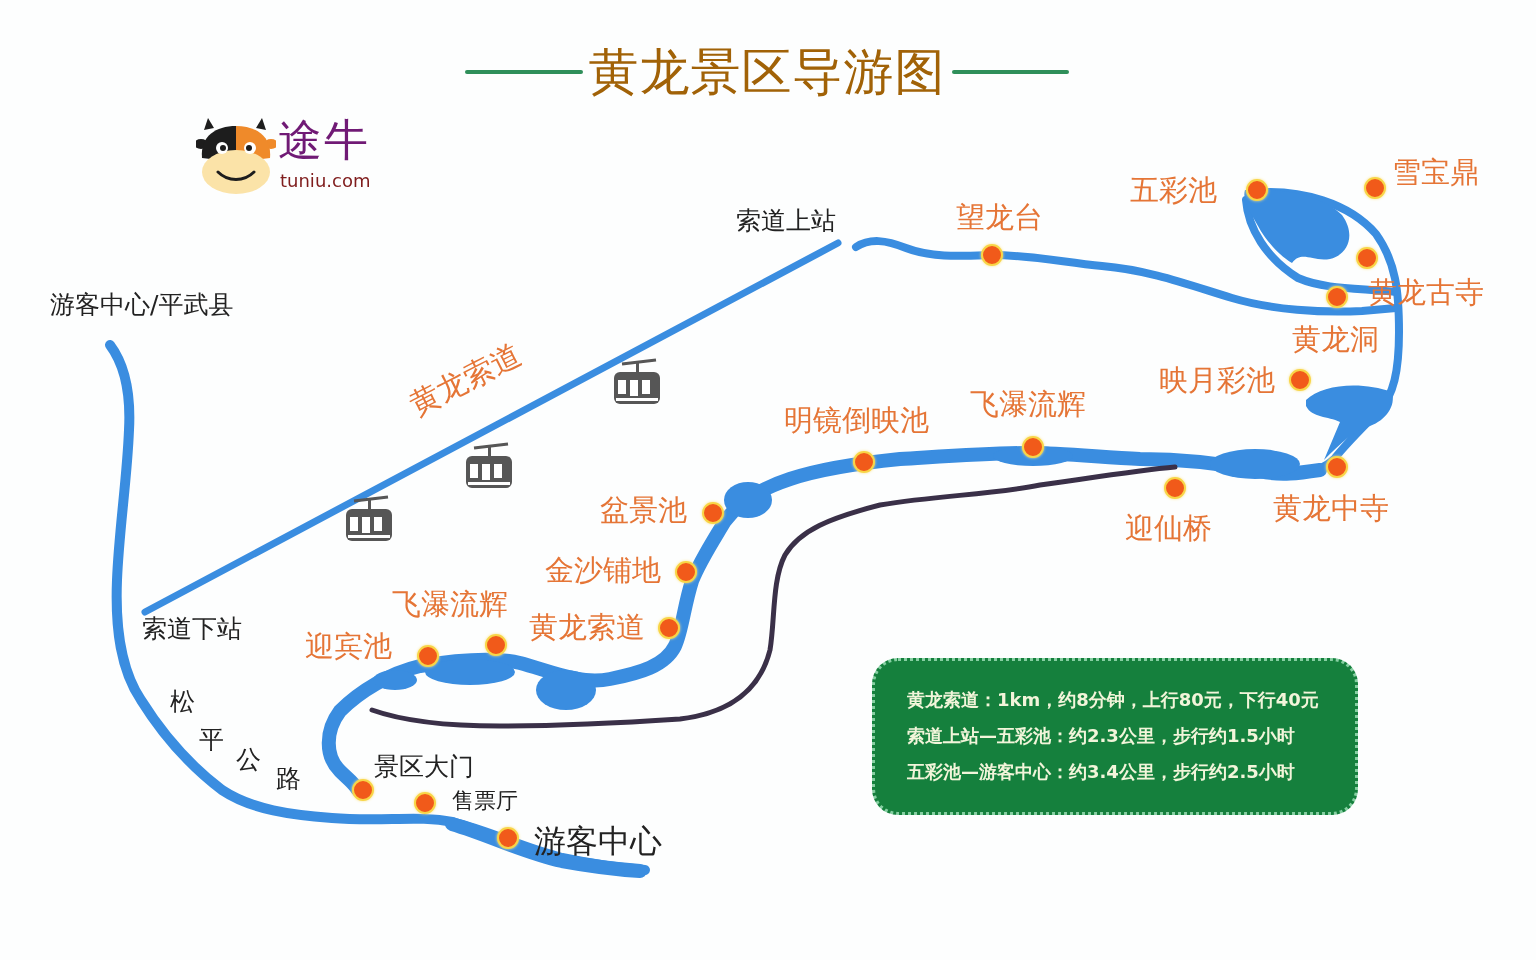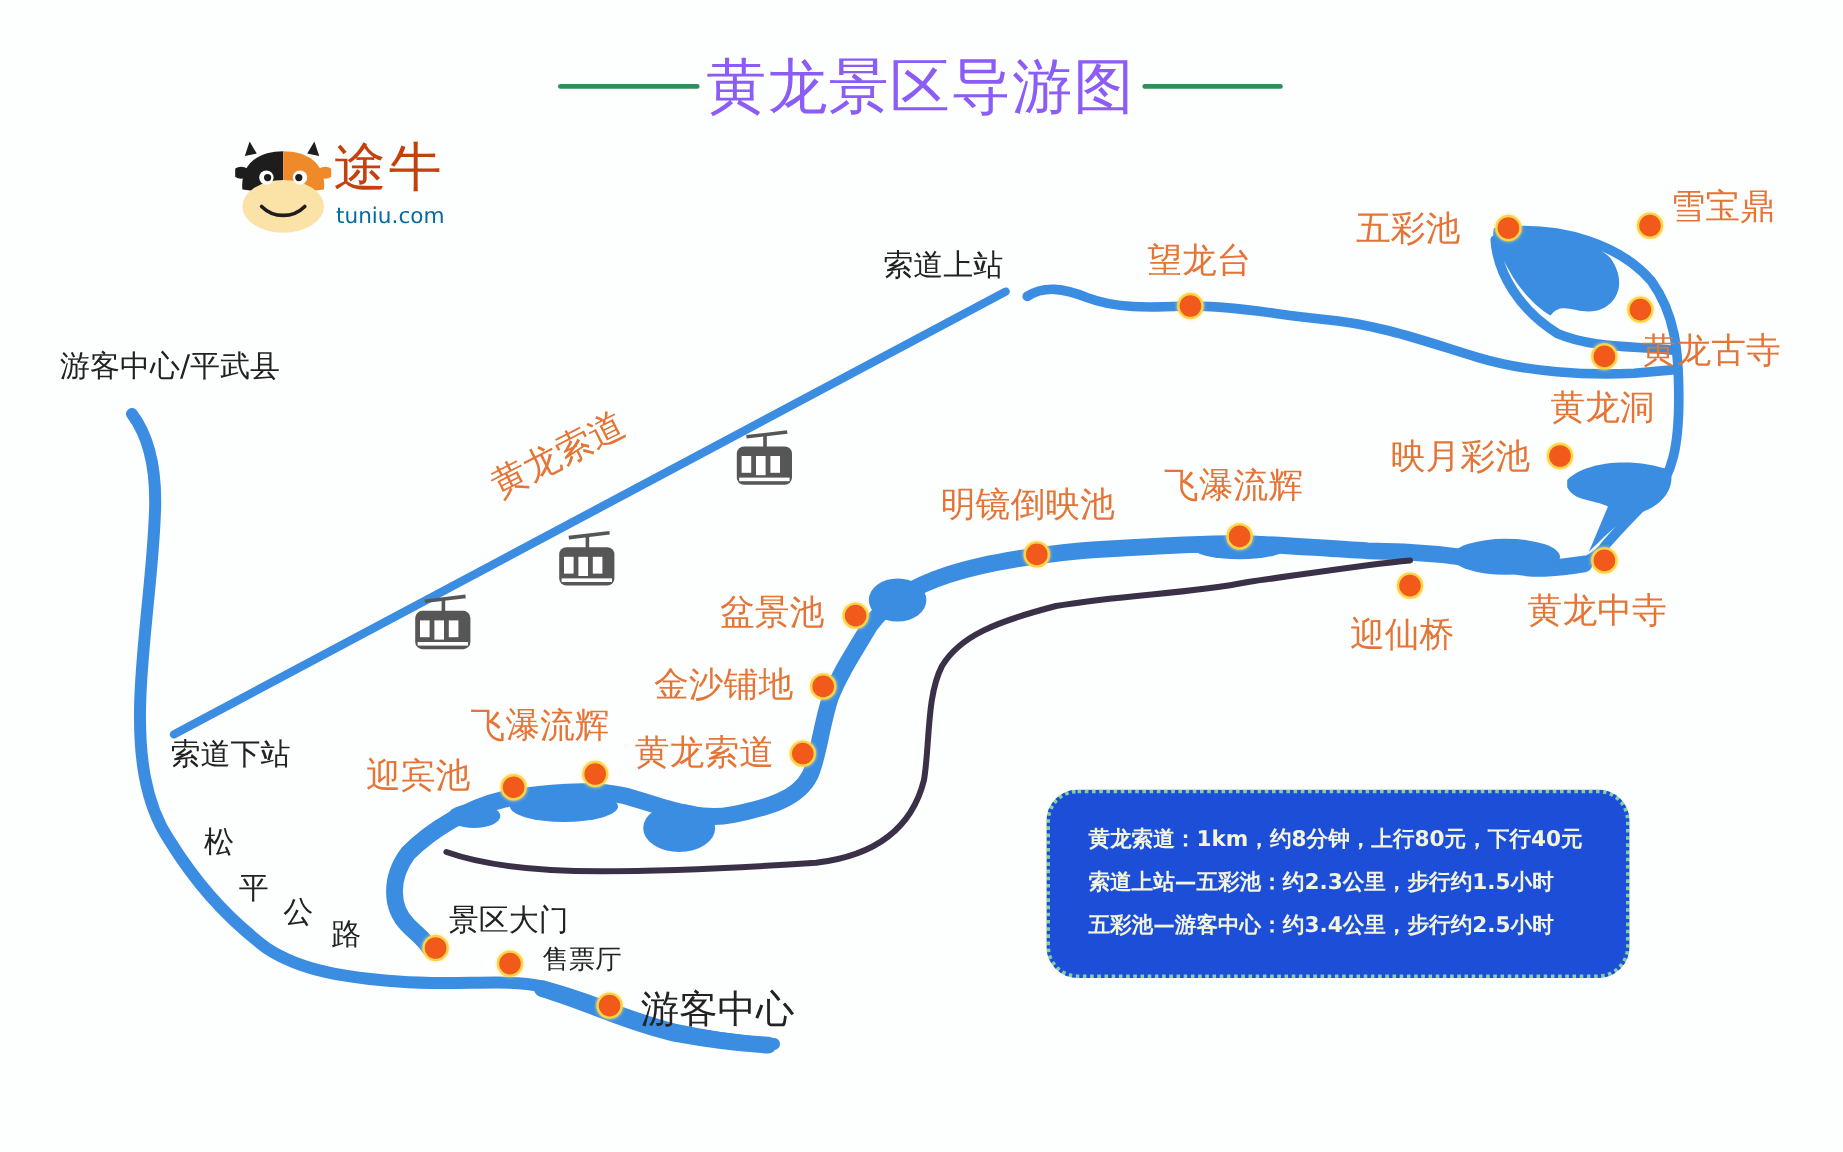--- a/index.html
+++ b/index.html
@@ -3,35 +3,35 @@
 <meta charset="utf-8">
 <style>
   html, body { margin:0; padding:0; background:#ffffff; }
   body { width:1536px; height:960px; overflow:hidden; position:relative;
          font-family:"DejaVu Sans", "Liberation Sans", sans-serif; }
   #map { position:absolute; left:0; top:0; width:1536px; height:960px; background:#fdfefe; }
   #map svg.layer { position:absolute; left:0; top:0; }
   .title-wrap { position:absolute; left:465px; top:40px; width:604px; height:64px;
                 display:flex; align-items:center; justify-content:center; }
   .title-line { height:4px; background:#2f8f5a; flex:1; border-radius:2px; }
-  .title-text { color:#8b5cf6; font-size:50px; line-height:64px; padding:0 6px; letter-spacing:1px; white-space:nowrap; }
+  .title-text { color:#a16207; font-size:50px; line-height:64px; padding:0 6px; letter-spacing:1px; white-space:nowrap; }
   .lbl { position:absolute; white-space:nowrap; line-height:1; }
   .spot { color:#e57536; font-size:29px; }
   .place { color:#222; font-size:25px; }
   .road-char { color:#222; font-size:25px; }
   .dot { position:absolute; width:22px; height:22px; border-radius:50%;
          background:#f15a1a; border:2px solid #f8d547; box-sizing:border-box;
          box-shadow:0 0 3px #fbe38a; margin-left:-11px; margin-top:-11px; }
   .cable-label { position:absolute; left:412px; top:392px; color:#e57536; font-size:30px;
                  transform:rotate(-27deg); transform-origin:left center; white-space:nowrap; line-height:1; }
   .logo { position:absolute; left:196px; top:116px; width:190px; height:82px; }
-  .logo-cn { position:absolute; left:82px; top:2px; font-size:44px; color:#c2410c; line-height:1; letter-spacing:2px; }
-  .logo-url { position:absolute; left:84px; top:56px; font-size:18px; color:#0369a1; line-height:1; }
+  .logo-cn { position:absolute; left:82px; top:2px; font-size:44px; color:#701a75; line-height:1; letter-spacing:2px; }
+  .logo-url { position:absolute; left:84px; top:56px; font-size:18px; color:#7f1d1d; line-height:1; }
   .info-box { position:absolute; left:872px; top:658px; width:486px; height:157px;
-              background:#1d4ed8; border:3px dotted #86cfa2; border-radius:26px; box-sizing:border-box; }
+              background:#15803d; border:3px dotted #86cfa2; border-radius:26px; box-sizing:border-box; }
   .info-line { position:absolute; left:32px; color:#f2f5da; font-size:18px; font-weight:bold; white-space:nowrap; line-height:1; }
 </style>
 </head>
 <body>
 
 <div id="map">
 
   <div class="title-wrap">
     <div class="title-line"></div>
     <span class="title-text">黄龙景区导游图</span>

